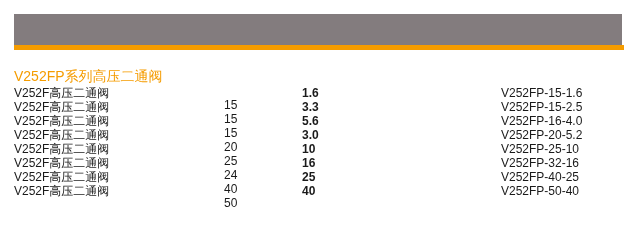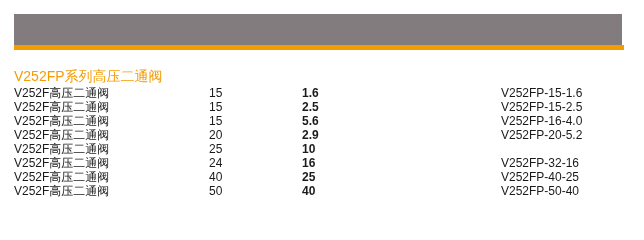--- a/index.html
+++ b/index.html
@@ -83,21 +83,21 @@
   }
   .cell {
     position: absolute;
     top: 0;
     color: #1a1a1a;
     font-size: 12px;
     line-height: 14px;
     white-space: nowrap;
   }
   .c-desc { left: 14px; }
-  .c-dn   { left: 209px; }
+  .c-dn   { left: 224px; margin-top: 12px; }
   .c-kvs  { left: 302px; font-weight: bold; }
   .c-code { left: 459px; margin-left: 42px; }
 </style>
 </head>
 <body>
 
 <div class="sheet">
 
   <div class="header-bar"></div>
   <div class="header-accent"></div>
@@ -114,39 +114,40 @@
   <div class="rows">
       <div class="row">
         <div class="cell c-desc">V252F高压二通阀</div>
         <div class="cell c-dn">15</div>
         <div class="cell c-kvs">1.6</div>
         <div class="cell c-code">V252FP-15-1.6</div>
       </div>
       <div class="row">
         <div class="cell c-desc">V252F高压二通阀</div>
         <div class="cell c-dn">15</div>
-        <div class="cell c-kvs">2.5</div>
+        <div class="cell c-kvs">3.3</div>
         <div class="cell c-code">V252FP-15-2.5</div>
       </div>
       <div class="row">
         <div class="cell c-desc">V252F高压二通阀</div>
         <div class="cell c-dn">15</div>
         <div class="cell c-kvs">5.6</div>
         <div class="cell c-code">V252FP-16-4.0</div>
       </div>
       <div class="row">
         <div class="cell c-desc">V252F高压二通阀</div>
         <div class="cell c-dn">20</div>
-        <div class="cell c-kvs">2.9</div>
+        <div class="cell c-kvs">3.0</div>
         <div class="cell c-code">V252FP-20-5.2</div>
       </div>
       <div class="row">
         <div class="cell c-desc">V252F高压二通阀</div>
         <div class="cell c-dn">25</div>
         <div class="cell c-kvs">10</div>
+        <div class="cell c-code">V252FP-25-10</div>
       </div>
       <div class="row">
         <div class="cell c-desc">V252F高压二通阀</div>
         <div class="cell c-dn">24</div>
         <div class="cell c-kvs">16</div>
         <div class="cell c-code">V252FP-32-16</div>
       </div>
       <div class="row">
         <div class="cell c-desc">V252F高压二通阀</div>
         <div class="cell c-dn">40</div>

